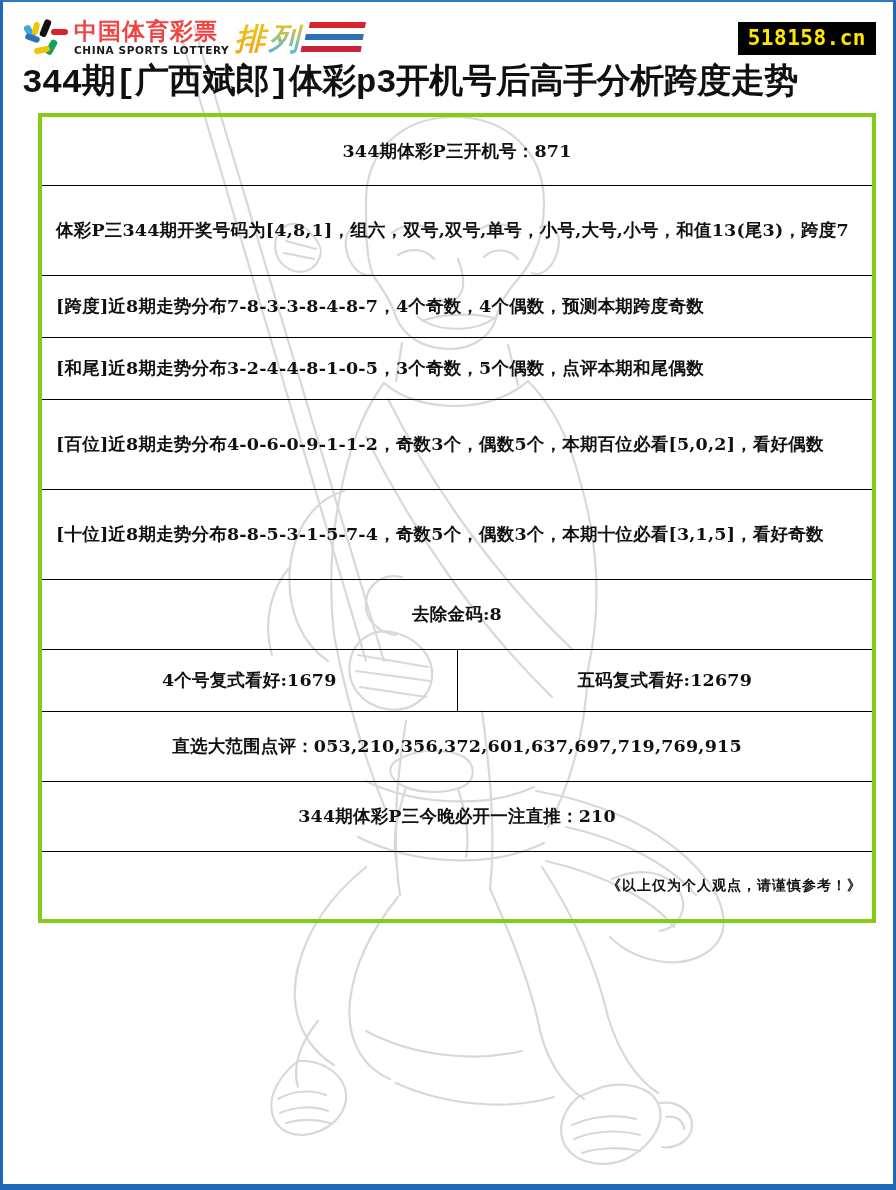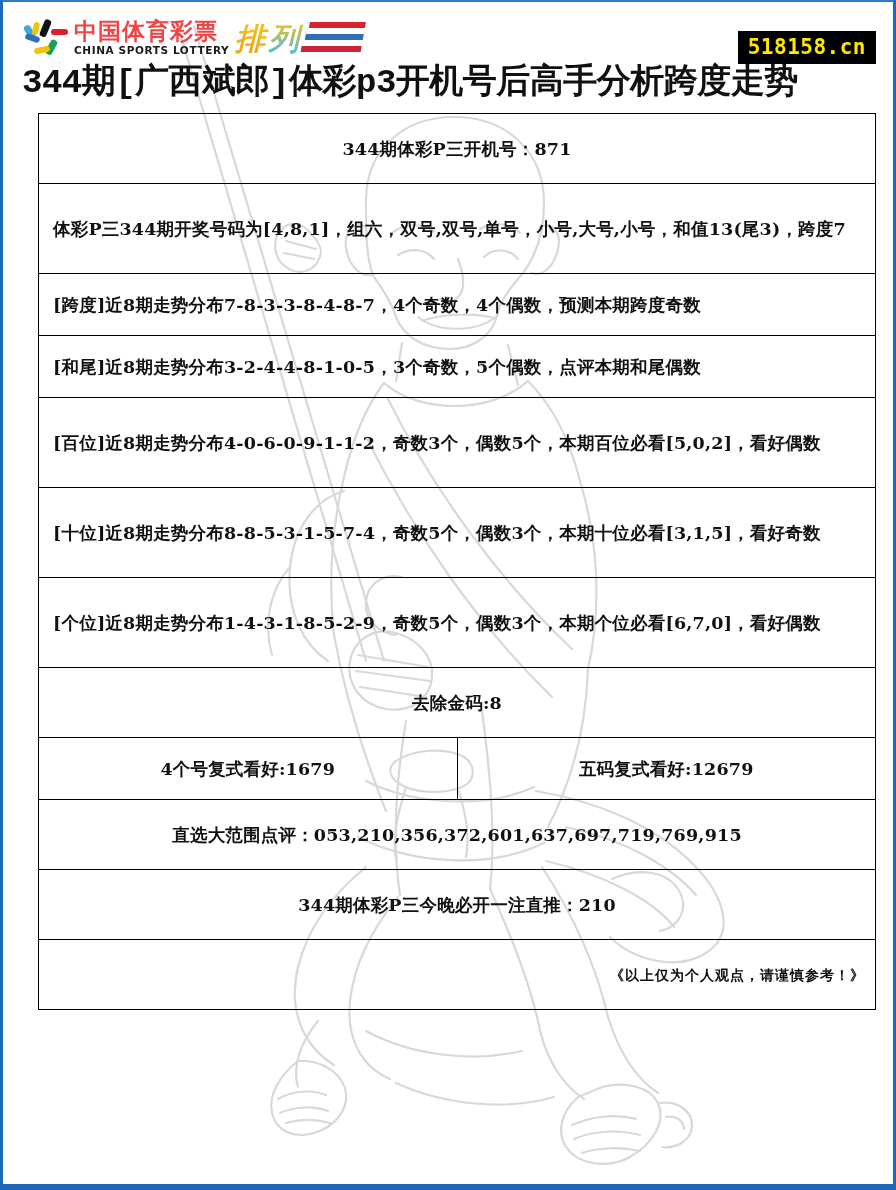--- a/index.html
+++ b/index.html
@@ -93,21 +93,20 @@
     top: 19px;
     background: #000000;
     color: #ffe600;
     font-family: "DejaVu Sans Mono", "Liberation Mono", monospace;
     font-size: 21px;
     font-weight: 700;
     letter-spacing: 0.5px;
     padding: 4px 10px 5px 10px;
     line-height: 24px;
     white-space: nowrap;
-    margin-top: 9px;
   }
 
   
   #page-title {
     position: relative;
     z-index: 2;
     margin: 0 12px 0 16px;
     font-family: Liberation Mono, monospace;
     font-size: 34px;
     font-weight: 700;
@@ -116,21 +115,21 @@
     letter-spacing: -0.5px;
     white-space: nowrap;
     height: 48px;
   }
 
   
   #info-table {
     position: relative;
     z-index: 2;
     margin: 4px 15px 0 32px;
-    border: 1px solid #84cc16;
+    border: 4px solid #84cc16;
     border-collapse: collapse;
     width: 838px;
     background: transparent;
     table-layout: fixed;
   }
   #info-table td {
     border: 1px solid #000000;
     padding: 0;
     background: transparent;
     vertical-align: middle;
@@ -334,25 +333,20 @@
             <div class="cell cell-left">[百位]近8期走势分布4-0-6-0-9-1-1-2，奇数3个，偶数5个，本期百位必看[5,0,2]，看好偶数</div>
           </td>
         </tr>
 
         <tr>
           <td colspan="2" class="row-xtall">
             <div class="cell cell-left">[十位]近8期走势分布8-8-5-3-1-5-7-4，奇数5个，偶数3个，本期十位必看[3,1,5]，看好奇数</div>
           </td>
         </tr>
 
-        <tr>
-          <td colspan="2" class="row-xtall">
-            <div class="cell cell-left">[个位]近8期走势分布1-4-3-1-8-5-2-9，奇数5个，偶数3个，本期个位必看[6,7,0]，看好偶数</div>
-          </td>
-        </tr>
 
         <tr>
           <td colspan="2" class="row-mid">
             <div class="cell cell-center">去除金码:8</div>
           </td>
         </tr>
 
 
         <tr>
           <td class="row-short" style="width:50%">

